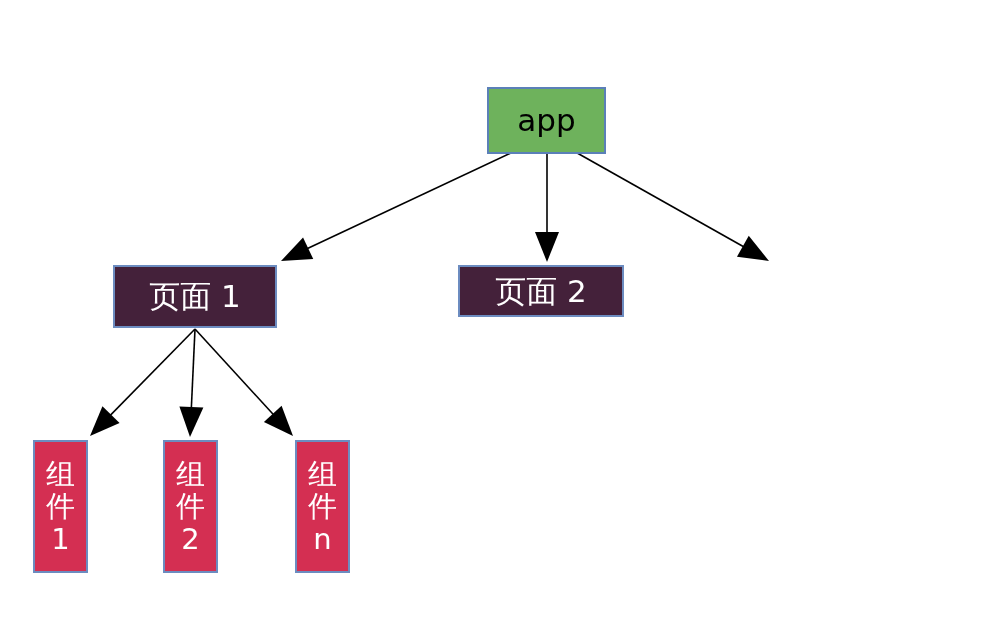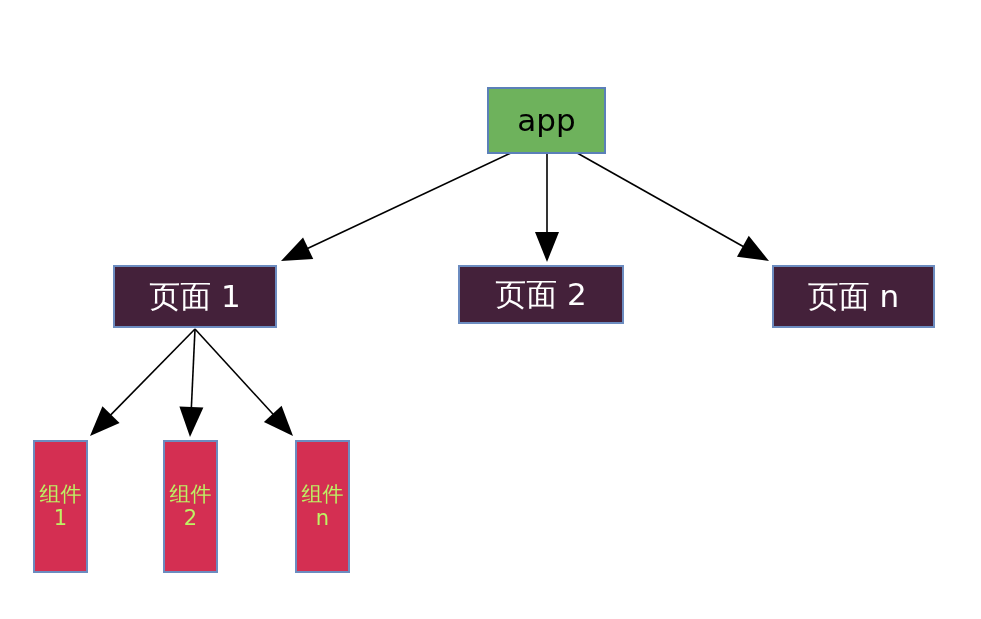--- a/index.html
+++ b/index.html
@@ -44,22 +44,22 @@
   }
   .node-page {
     background: #44213a;
     border-color: #6c8cc0;
     color: #ffffff;
     font-size: 31px;
   }
   .node-comp {
     background: #d42f52;
     border-color: #6c8cc0;
-    color: #bef264;
-    font-size: 21px;
+    color: #ffffff;
+    font-size: 29px;
   }
   .node-label {
     display: block;
     white-space: pre-line;
   }
 </style>
 </head>
 <body>
 
 <div id="canvas">
@@ -80,27 +80,24 @@
     </svg>
 
   <div class="node node-app" id="node-app" style="left: 487px; top: 68px; width: 119px; height: 67px;">
     <span class="node-label">app</span>
   </div>
 
   <div class="node node-page" id="node-page1" style="left: 113px; top: 265px; width: 164px; height: 63px;">
     <span class="node-label">页面 1</span>
   </div>
 
-  <div class="node node-page" id="node-page2" style="left: 458px; top: 265px; width: 166px; height: 59px;">
+  <div class="node node-page" id="node-page2" style="left: 458px; top: 265px; width: 166px; height: 52px;">
     <span class="node-label">页面 2</span>
   </div>
 
-  <div class="node node-page" id="node-pagen" style="left: 772px; top: 265px; width: 163px; height: 63px;">
-    <span class="node-label">页面 n</span>
-  </div>
 
   <div class="node node-comp" id="node-comp1" style="left: 33px; top: 440px; width: 55px; height: 133px;">
     <span class="node-label">组件
 1</span>
   </div>
 
   <div class="node node-comp" id="node-comp2" style="left: 163px; top: 440px; width: 55px; height: 133px;">
     <span class="node-label">组件
 2</span>
   </div>

